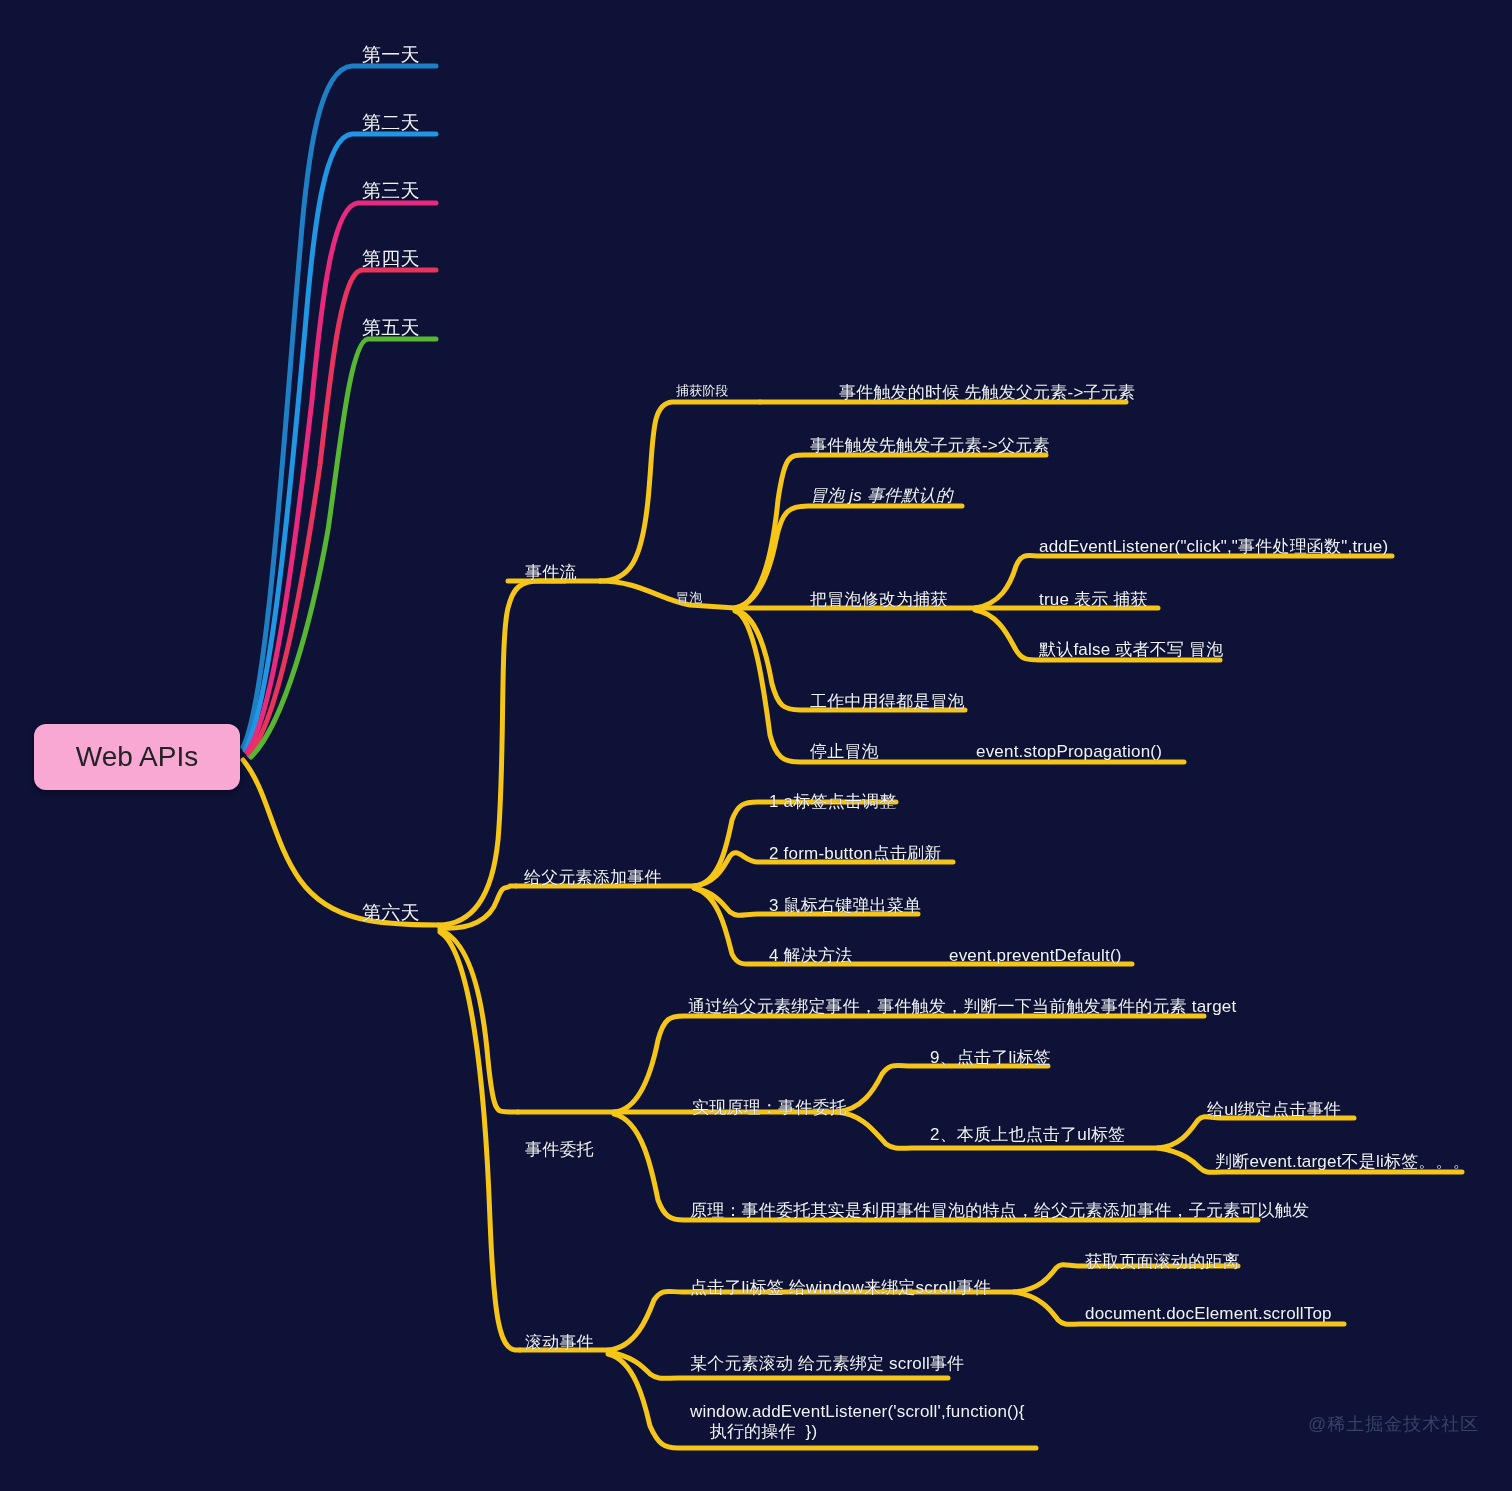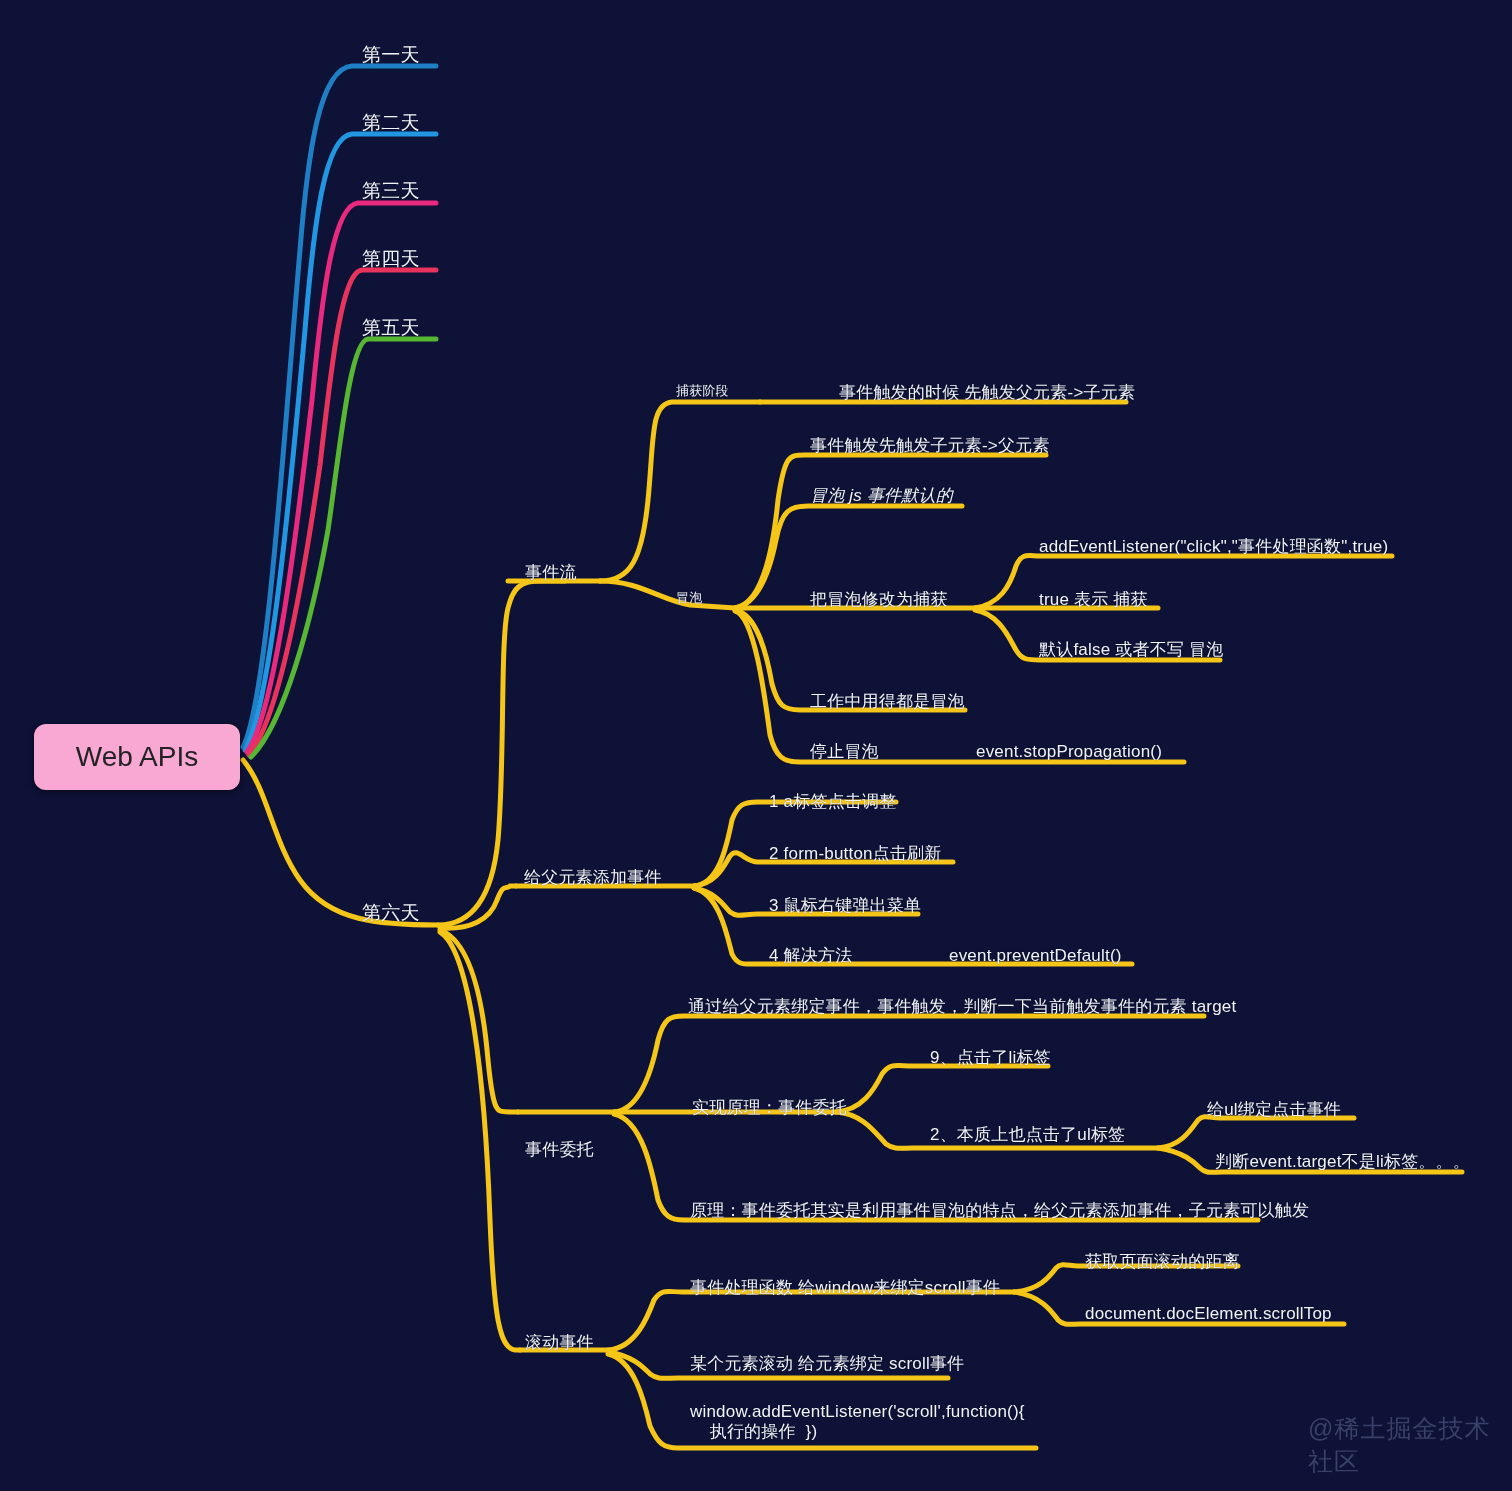--- a/index.html
+++ b/index.html
@@ -29,21 +29,21 @@
     background:#f9a8d4;
     border-radius:12px;
     color:#232323;
     font-size:28px;
     display:flex;align-items:center;justify-content:center;
     box-shadow:0 2px 6px rgba(0,0,0,.45);
   }
   .watermark{
     position:absolute;
     color:#39406a;
-    font-size:25px;
+    font-size:18px;
     letter-spacing:1px;
     user-select:none;
   }
 </style>
 </head>
 <body>
 
 <svg id="mindmap" viewBox="0 0 1512 1491">
   <g id="day-branches">
     <path fill="none" stroke="#1f7fc4" stroke-width="5" stroke-linecap="round" d="M243,747 C268,700 285,420 300,250 C308,150 320,68 352,66 L436,66"></path>
@@ -142,20 +142,20 @@
 <div class="label lbl-l3" style="left:949px;top:946px;">event.preventDefault()</div>
 
 <div class="label lbl-l3" style="left:688px;top:997px;">通过给父元素绑定事件，事件触发，判断一下当前触发事件的元素 target</div>
 <div class="label lbl-l3" style="left:692px;top:1098px;">实现原理：事件委托</div>
 <div class="label lbl-l3" style="left:930px;top:1048px;">9、点击了li标签</div>
 <div class="label lbl-l3" style="left:930px;top:1125px;">2、本质上也点击了ul标签</div>
 <div class="label lbl-l3" style="left:1207px;top:1100px;">给ul绑定点击事件</div>
 <div class="label lbl-l3" style="left:1215px;top:1152px;">判断event.target不是li标签。。。</div>
 <div class="label lbl-l3" style="left:690px;top:1201px;">原理：事件委托其实是利用事件冒泡的特点，给父元素添加事件，子元素可以触发</div>
 
-<div class="label lbl-l3" style="left:690px;top:1278px;">事件处理函数 给window来绑定scroll事件</div>
+<div class="label lbl-l3" style="left:690px;top:1278px;">点击了li标签 给window来绑定scroll事件</div>
 <div class="label lbl-l3" style="left:1085px;top:1252px;">获取页面滚动的距离</div>
 <div class="label lbl-l3" style="left:1085px;top:1304px;">document.docElement.scrollTop</div>
 <div class="label lbl-l3" style="left:690px;top:1354px;">某个元素滚动 给元素绑定 scroll事件</div>
 <div class="label lbl-l3" style="left:690px;top:1402px;">window.addEventListener('scroll',function(){
     执行的操作  })</div>
 
 <div class="watermark" style="left:1308px;top:1412px;">@稀土掘金技术社区</div>
 
 </body></html>

